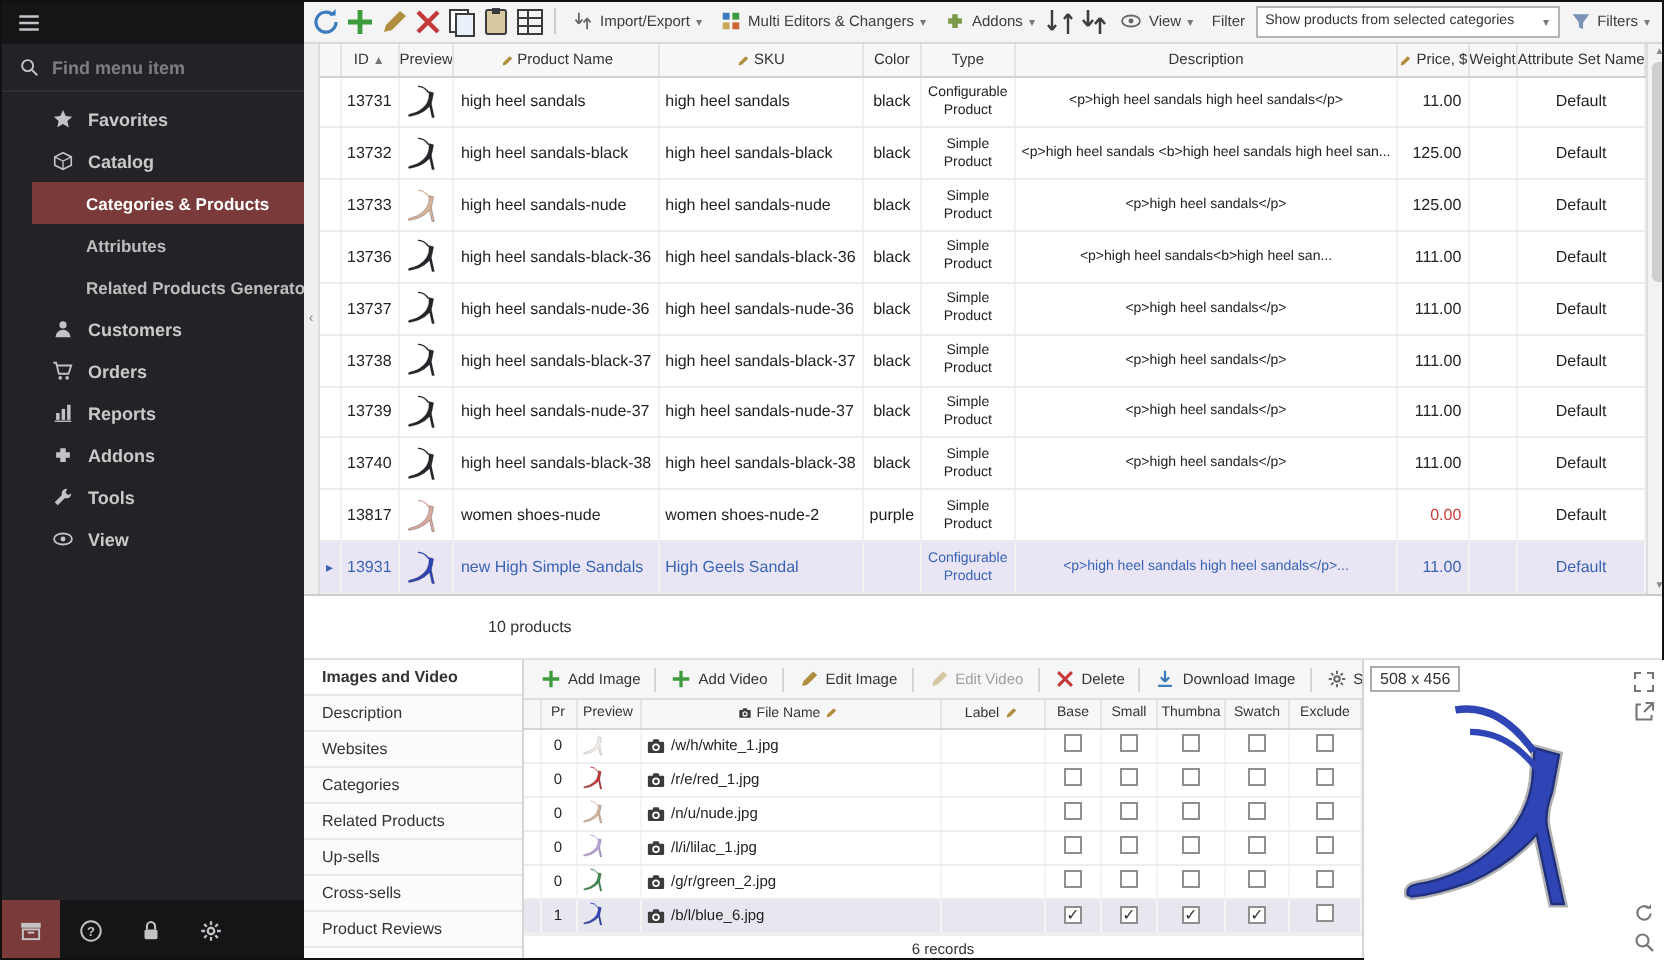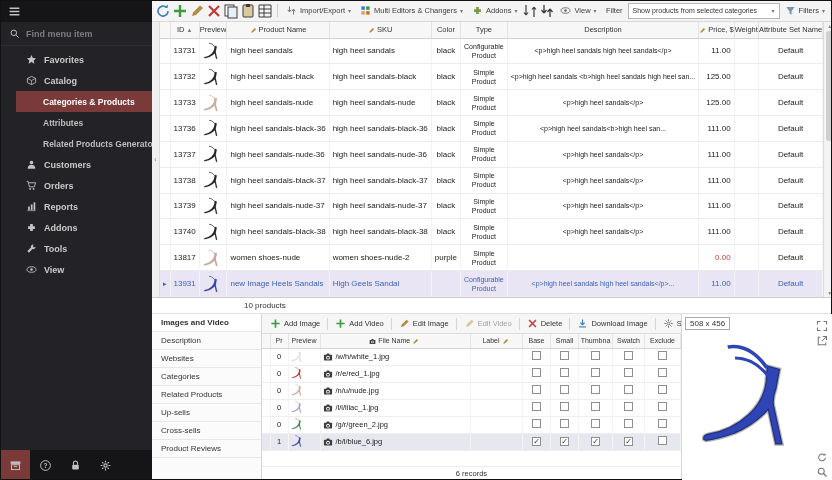--- a/index.html
+++ b/index.html
@@ -56,21 +56,21 @@
   td.c-desc { font-size:7px; white-space:normal; line-height:9px; text-align:center; color:#333; }
   td.c-exp { text-align:center; color:#555; font-size:7px; padding:0; }
   td.c-prev svg { display:block; margin:0 auto; }
   tr.selected td { background:#e9e5f5; color:#3a63b5; }
   tr.selected td.c-desc, tr.selected td.c-price { color:#3a63b5; }
   .hicn { width:7px; height:7px; vertical-align:middle; margin-right:2px; }
   .hsort { font-size:6px; color:#777; margin-left:2px; }
   .vscroll { width:12px; flex:none; background:#f3f3f3; border-left:1px solid #ddd; display:flex; flex-direction:column; align-items:center; font-size:5px; color:#888; padding:1px 0; }
   .vthumb { width:8px; height:110px; background:#cfcfcf; border-radius:3px; margin-top:2px; }
   .vsp { flex:1; }
-  .grid-status { height:16px; flex:none; display:flex; align-items:center; padding-left:92px; font-size:8px; color:#333; border-bottom:1px solid #e0e0e0; }
+  .grid-status { height:32px; flex:none; display:flex; align-items:center; padding-left:92px; font-size:8px; color:#333; border-bottom:1px solid #e0e0e0; }
 
   
   .bottom { flex:1; min-height:0; display:flex; }
   .tabs { width:110px; flex:none; background:#fbfbfb; border-right:1px solid #d5d5d5; font-size:8px; overflow:hidden; }
   .tab { height:18px; display:flex; align-items:center; padding:0 9px; border-bottom:1px solid #e7e7e7; color:#333; white-space:nowrap; overflow:hidden; }
   .tab.active { background:#fff; font-weight:bold; }
 
   .detail { flex:1; min-width:0; display:flex; flex-direction:column; border-right:1px solid #d5d5d5; }
   .detail-toolbar { height:20px; flex:none; display:flex; align-items:center; gap:2px; padding:0 5px; background:#f6f6f6; border-bottom:1px solid #ddd; font-size:7.5px; color:#333; white-space:nowrap; overflow:hidden; }
   .dt-btn { display:inline-flex; align-items:center; gap:3px; padding:2px 3px; flex:none;justify-content:center; }
@@ -545,21 +545,21 @@
             </tr>
             <tr class="selected">
               <td class="c-exp">▸</td>
               <td class="c-center">13931</td>
               <td class="c-prev">
                 <svg width="20" height="20" viewBox="0 0 100 100">
                   <path d="M6 85 Q5 81 10 80 Q29 77 43 64 Q55 53 57 38 L58 24 L69 27 L66 43 Q63 51 64 57 L71 89 L65 89 L59 61 Q48 73 32 80 Q18 85 8 86 Z" fill="#2f45b5" stroke="rgba(0,0,0,.3)" stroke-width="2"></path>
                   <path d="M57 27 Q45 10 30 11" fill="none" stroke="#2f45b5" stroke-width="3.5"></path>
                 </svg>
               </td>
-              <td>new Image Heels Sandals</td>
+              <td>new High Simple Sandals</td>
               <td>High Geels Sandal</td>
               <td class="c-center"></td>
               <td class="c-center" style="white-space:normal;font-size:7px;line-height:9px;">Configurable Product</td>
               <td class="c-desc">&lt;p&gt;high heel sandals high heel sandals&lt;/p&gt;...</td>
               <td class="c-price">11.00</td>
               <td class="c-center"></td>
               <td class="c-center">Default</td>
             </tr>
           </tbody>
       </table>

